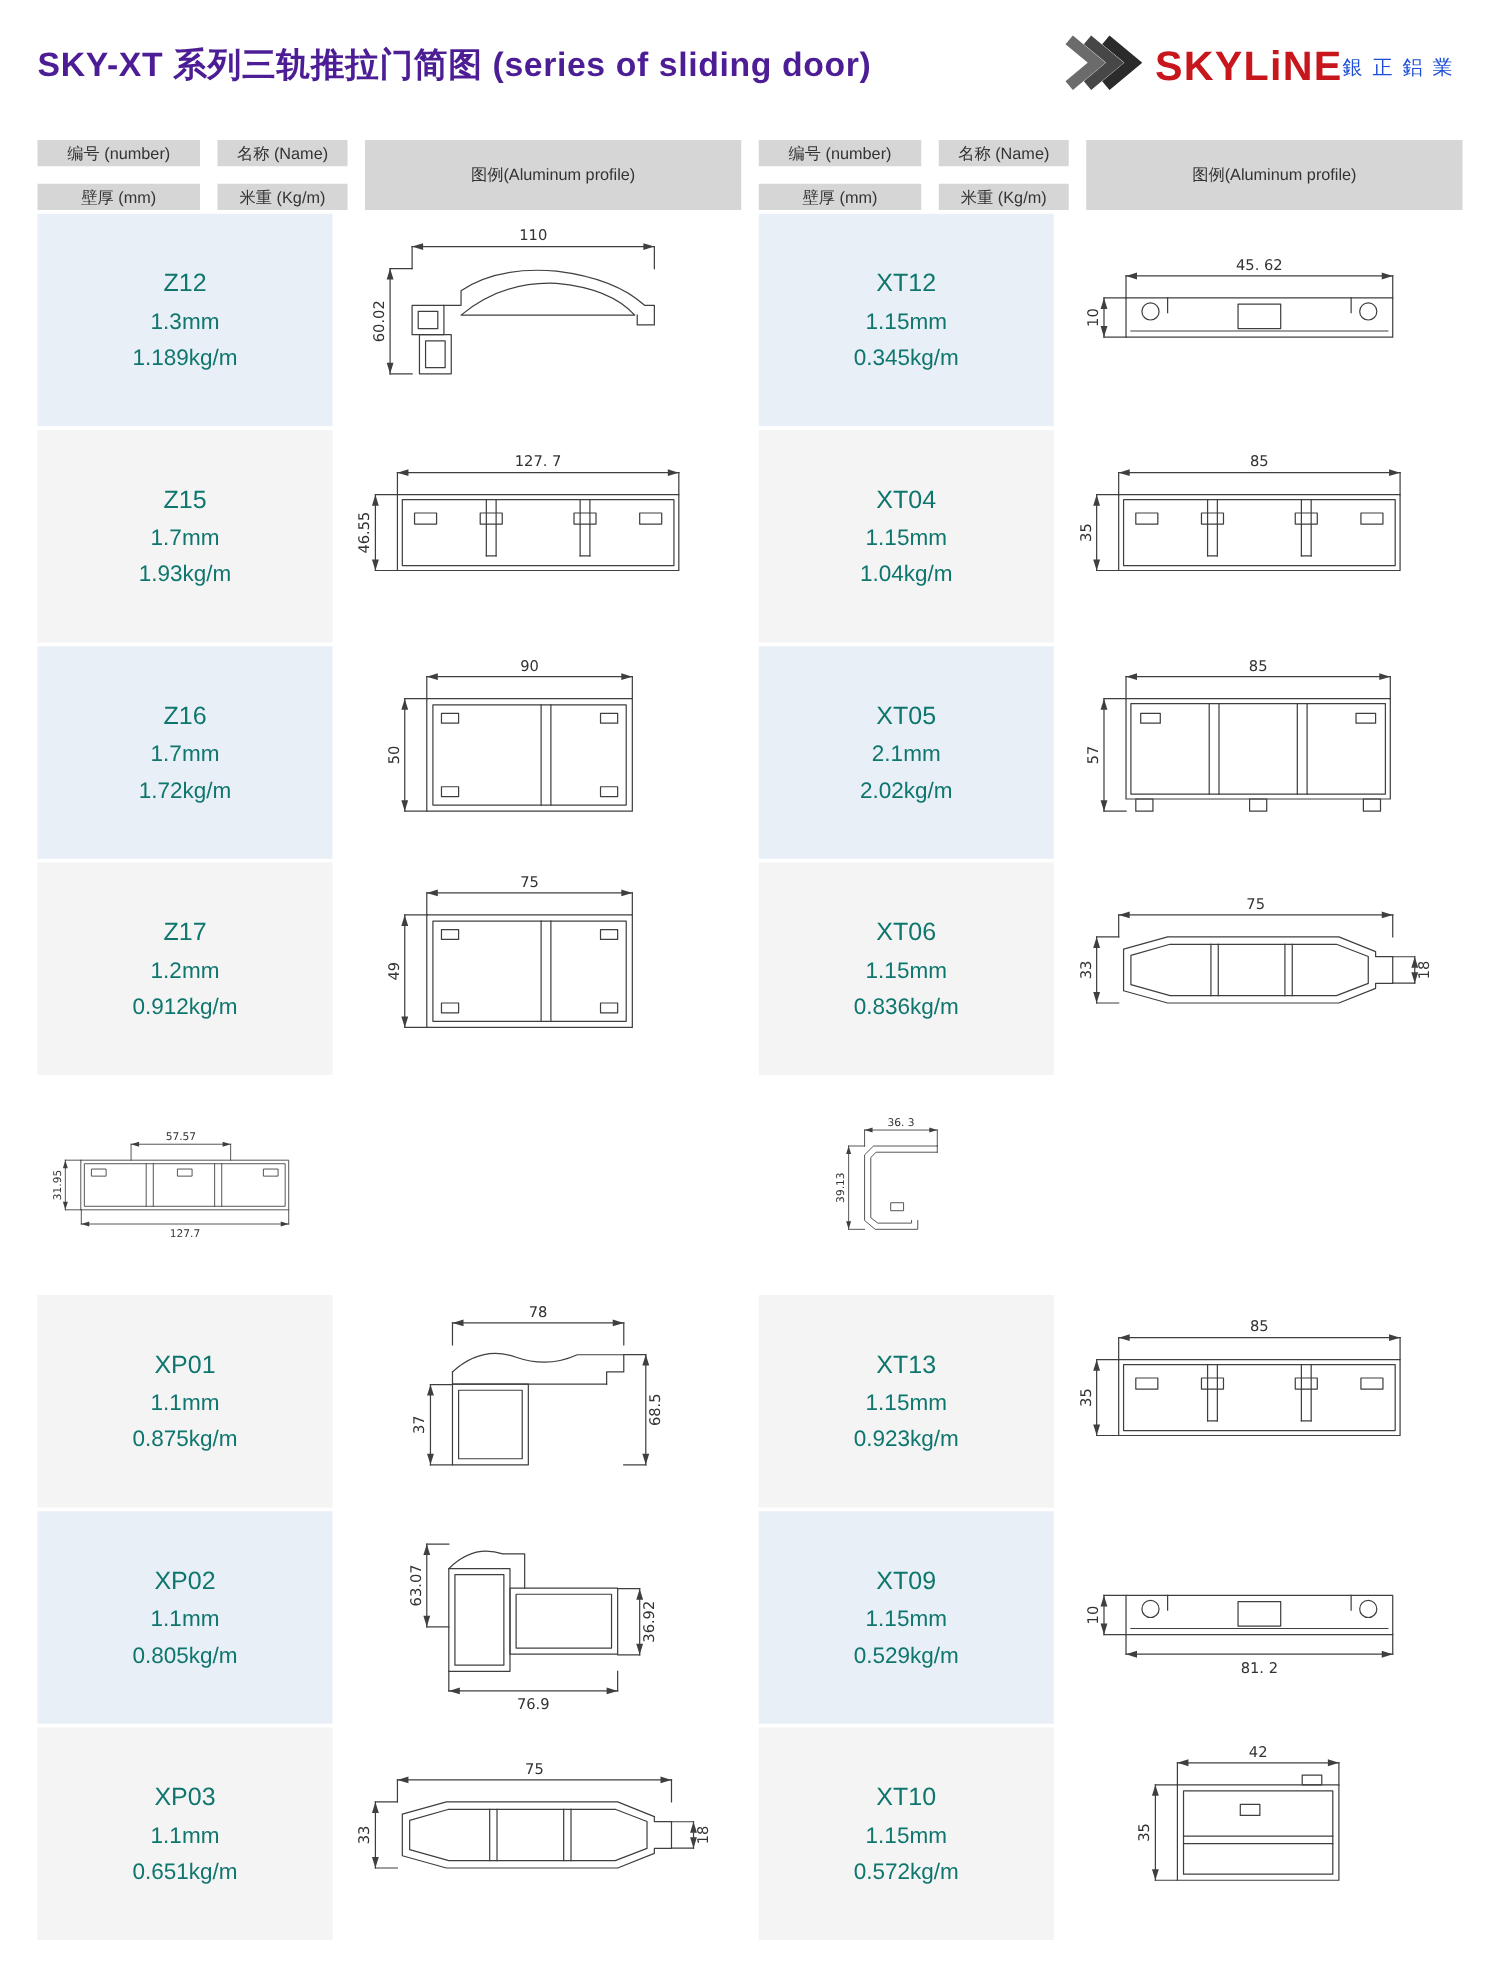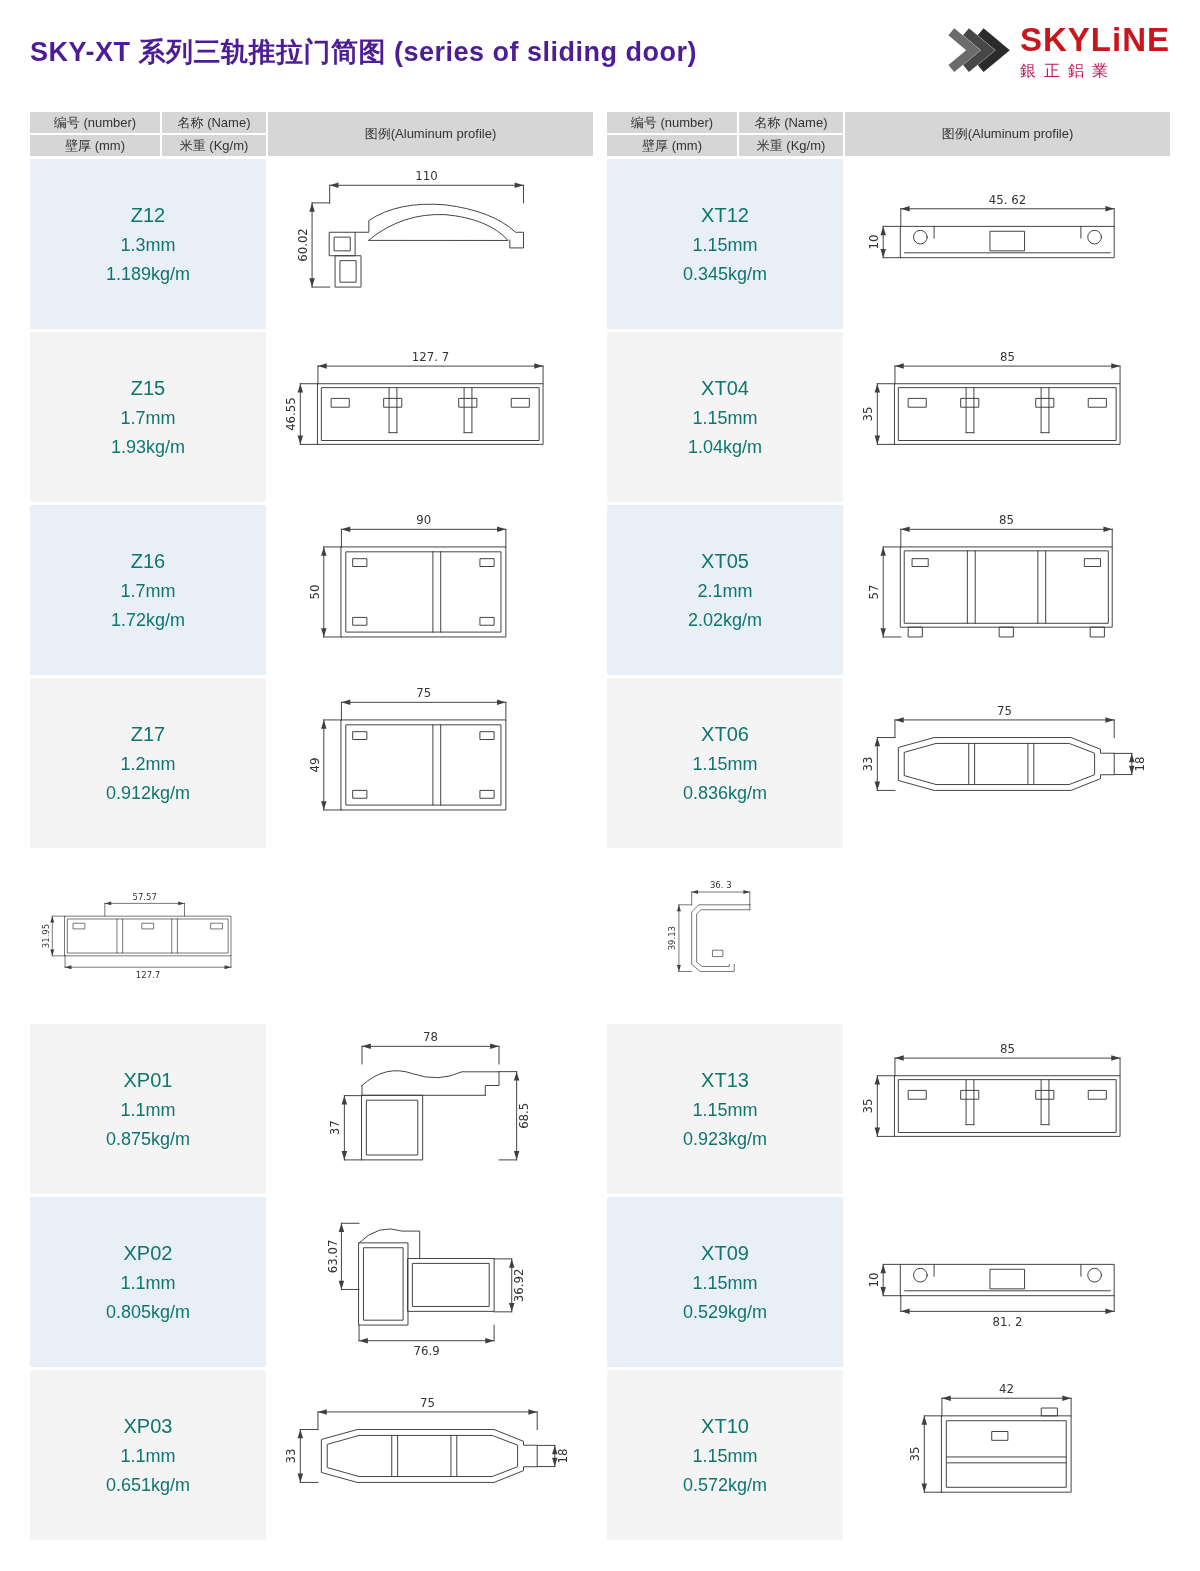--- a/index.html
+++ b/index.html
@@ -8,27 +8,27 @@
     width:1200px;min-height:1571px;
     font-family:"Liberation Sans","DejaVu Sans",sans-serif;
     color:#2e2e2e;
   }
   .page{padding:18px 30px 24px}
   
   .page-header{display:flex;justify-content:space-between;align-items:flex-start;height:88px}
   .page-title{font-size:27px;font-weight:bold;color:#4c1d95;padding-top:16px;letter-spacing:.5px}
   .logo{display:flex;align-items:center;gap:10px;padding-top:4px}
   .logo-mark{width:66px;height:60px}
-  .logo-text{display:flex;flex-direction:column;align-items:flex-start}
+  .logo-text{display:flex;flex-direction:row;align-items:center}
   .logo-brand{font-size:33px;font-weight:bold;color:#c8161d;line-height:1;letter-spacing:1px}
-  .logo-sub{font-size:16px;color:#be185d;letter-spacing:8px;margin-top:5px;white-space:nowrap}
+  .logo-sub{font-size:16px;color:#1d4ed8;letter-spacing:8px;margin-top:5px;white-space:nowrap}
   
   .tables{display:flex;gap:14px;margin-top:6px}
   .ptable{flex:1;min-width:0}
-  .thead{display:grid;grid-template-columns:130px 104px 1fr;grid-template-rows:21px 21px;gap:2px;margin-bottom:3px}
+  .thead{display:grid;grid-template-columns:130px 104px 1fr;grid-template-rows:21px 21px;gap:14px;margin-bottom:3px}
   .th{background:#d6d6d6;display:flex;align-items:center;justify-content:center;font-size:13px;color:#333;white-space:nowrap}
   .th.c3{grid-column:3;grid-row:1/3}
   .rows{display:flex;flex-direction:column;gap:3px}
   .prow{display:grid;grid-template-columns:236px 1fr;gap:2px;height:170px}
   .pinfo{display:flex;flex-direction:column;align-items:center;justify-content:center;gap:8px}
   .prow.odd  .pinfo{background:#e8eff7}
   .prow.even .pinfo{background:#f4f4f4}
   .code{font-size:20px;color:#0f766e}
   .thickness,.weight{font-size:18px;color:#0f766e}
   .pdraw{background:#fff;display:flex;align-items:center;padding:1px}

